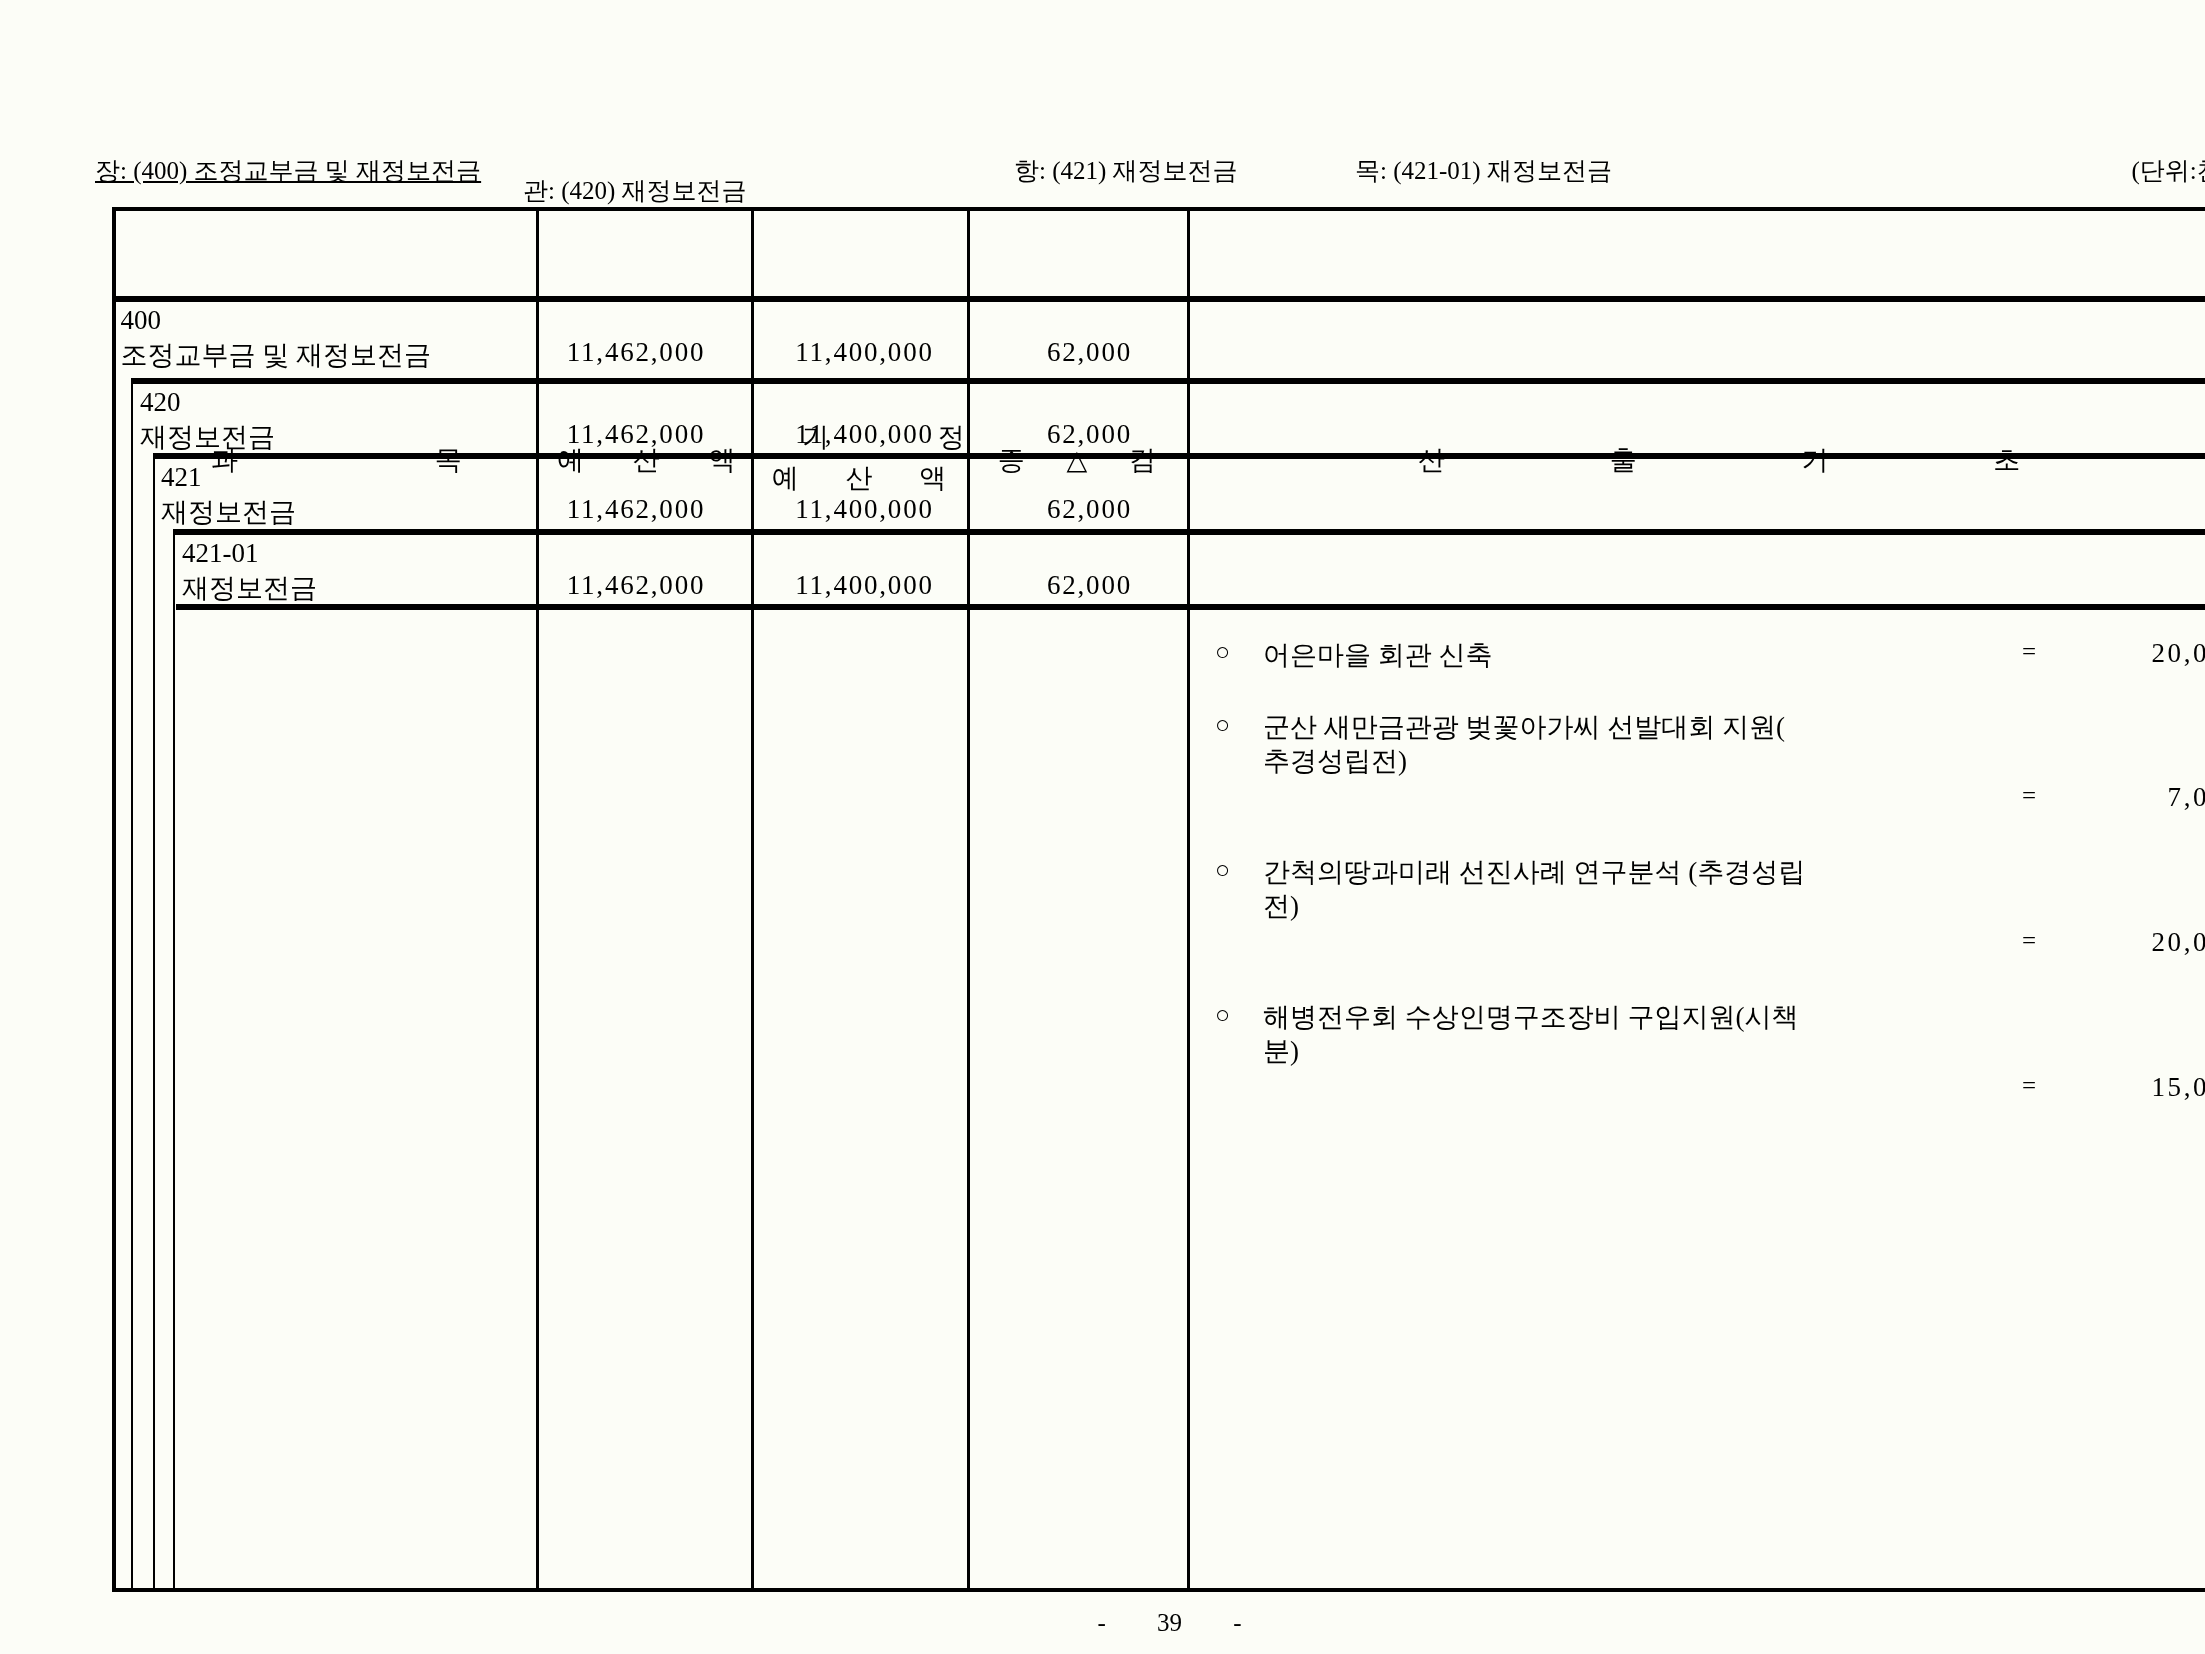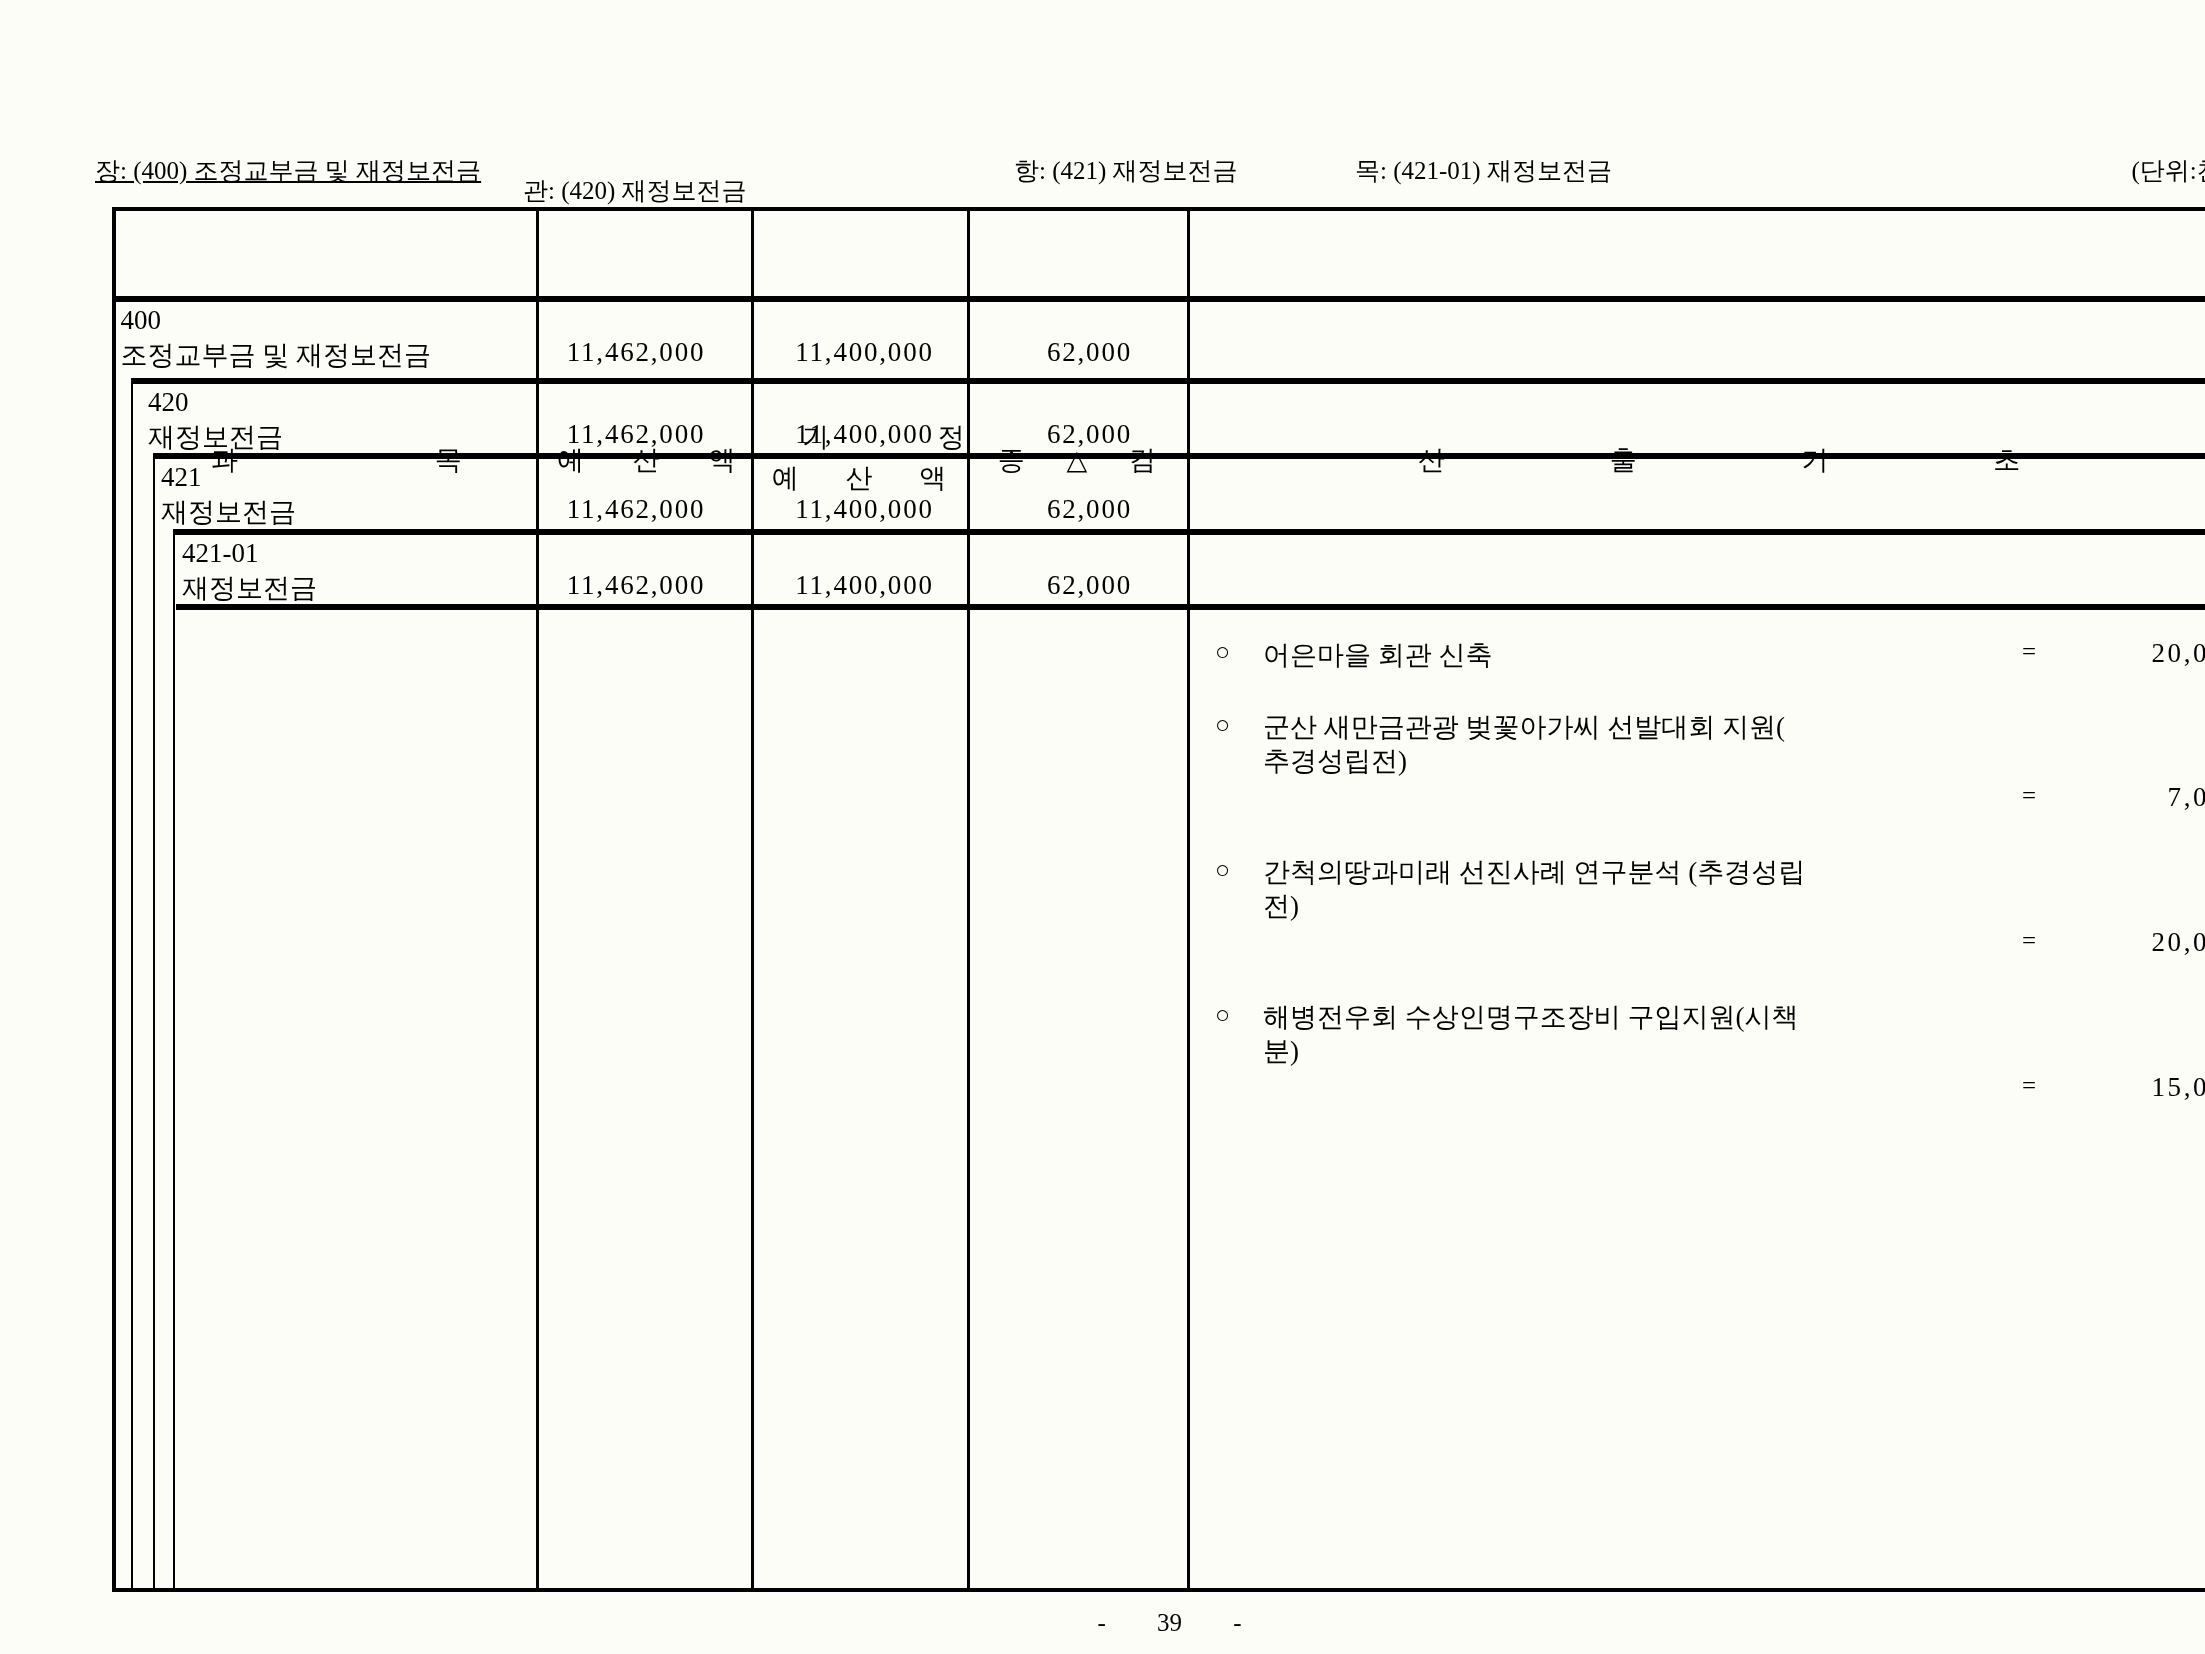--- a/index.html
+++ b/index.html
@@ -50,21 +50,21 @@
   .ch-prev .l2 { letter-spacing:20px;  text-indent:20px; margin-top:9.7px; }
   .ch-change { left:851px; top:234px; width:220px;  letter-spacing:17.6px;  text-indent:17.6px; }
   .ch-basis  { left:1071px; top:234px; width:1064px; letter-spacing:79px; text-indent:79px; }
 
   
   .srow { position:absolute; left:0; right:0; height:76px; font-size:27px; }
   .r0 { top:91px; } .r1 { top:173px; } .r2 { top:248px; } .r3 { top:324px; }
   .srow .code { position:absolute; top:2.6px; }
   .srow .name { position:absolute; top:35px; }
   .r0 .code,.r0 .name { left:4.4px;  }
-  .r1 .code,.r1 .name { left:24px;margin-left:8px;  }
+  .r1 .code,.r1 .name { left:24px;  }
   .r2 .code,.r2 .name { left:45px; }
   .r3 .code,.r3 .name { left:66px; }
   .num { position:absolute; top:35px; text-align:center; letter-spacing:1.8px; }
   .num.budget { left:420px;  width:200px; }
   .num.prev   { left:648px; width:201px; }
   .num.change { left:851px; width:205px;padding-left:20px; }
 
   
   .basis { position:absolute; left:1071px; top:400px; width:1064px; bottom:0; }
   .bitem { position:absolute; left:0; right:0; font-size:27px; }

